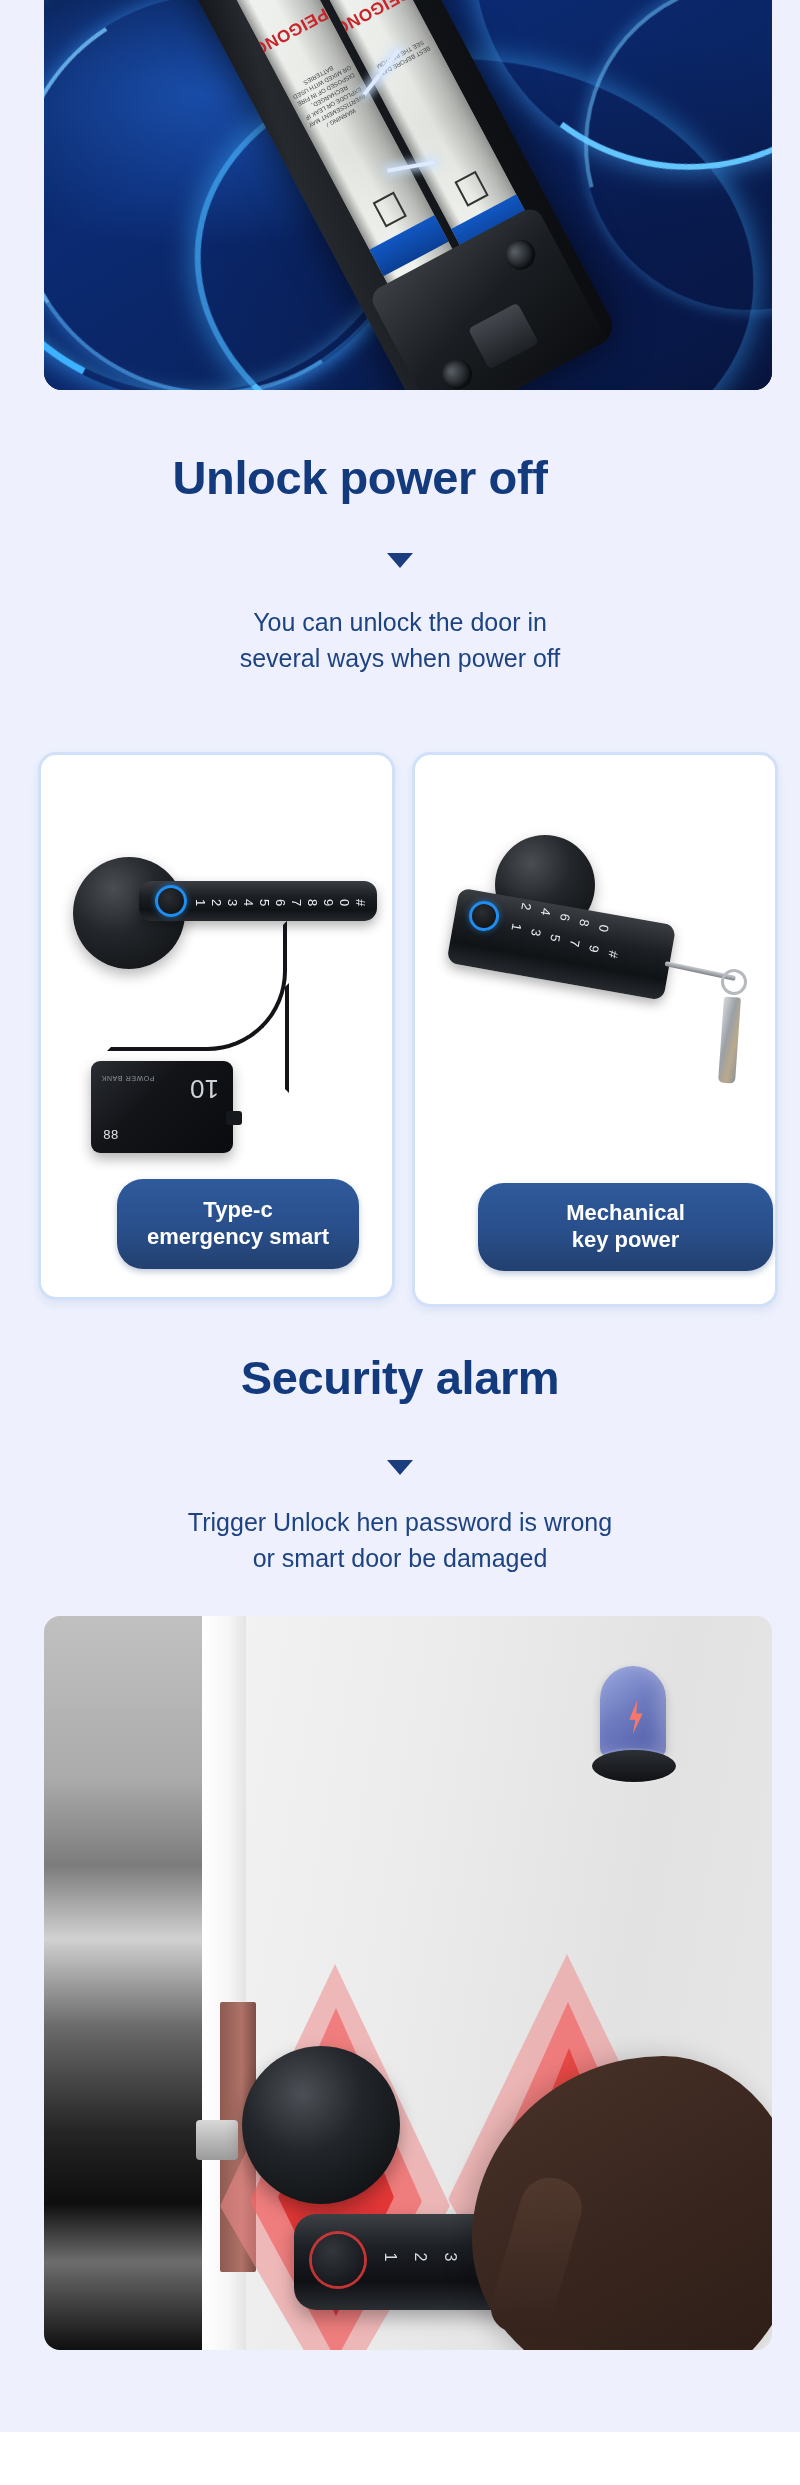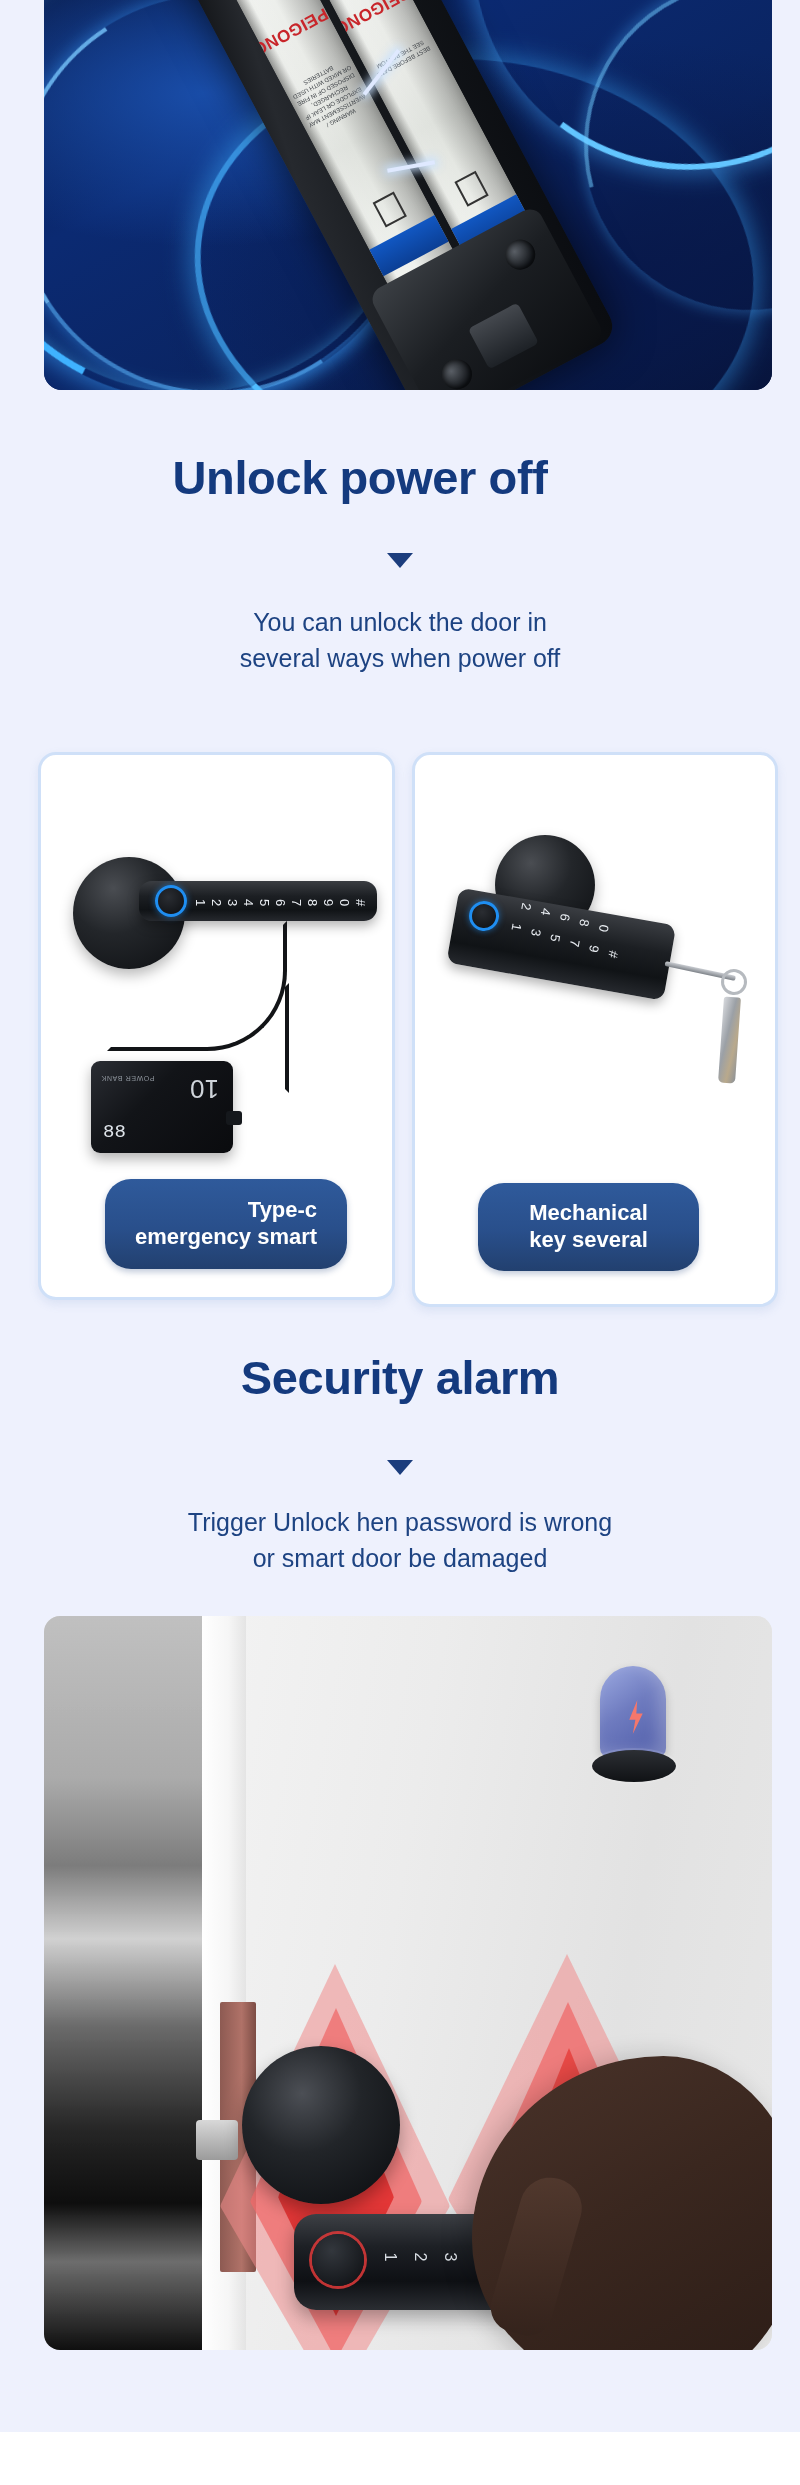--- a/index.html
+++ b/index.html
@@ -211,22 +211,22 @@
     color: #ffffff;
     font-weight: 700;
     font-size: 22px;
     line-height: 1.22;
     text-align: center;
     display: flex;
     align-items: center;
     justify-content: center;
     box-shadow: 0 3px 6px rgba(30,60,120,.28);
   }
-  #pill-typec { left: 64px; top: 424px; width: 242px; height: 90px; text-align: right; }
-  #pill-key   { left: 63px; top: 428px; width: 221px; height: 88px; }
+  #pill-typec { left: 76px; top: 424px; width: 242px; height: 90px; }
+  #pill-key   { left: 63px; top: 428px; width: 295px; height: 88px; }
 
   
   .lock-ill { position: absolute; }
   .rosette {
     position: absolute;
     border-radius: 50%;
     background: radial-gradient(circle at 36% 28%, #4a4d52 0%, #23262a 42%, #0d0f12 100%);
     box-shadow: 0 6px 14px rgba(0,0,0,.28);
   }
   .handle-bar {
@@ -269,21 +269,21 @@
     color: #8e949c; font-size: 7px; letter-spacing: .6px;
     transform: rotate(180deg);
   }
   .pb-10 {
     position: absolute; right: 14px; top: 12px;
     color: #cfd4da; font-size: 26px; font-weight: 300;
     transform: rotate(180deg);
   }
   .pb-screen {
     position: absolute; left: 12px; bottom: 10px;
-    color: #dfe4ea; font-size: 19px; font-family: "Liberation Mono", monospace;
+    color: #dfe4ea; font-size: 13px; font-family: "Liberation Mono", monospace;
   }
   .pb-port {
     position: absolute; right: -9px; top: 50px;
     width: 16px; height: 14px; border-radius: 3px;
     background: #15181c;
   }
 
   
   #ill-key { left: 14px; top: 80px; width: 340px; height: 300px; }
   #ill-key .rosette { left: 66px; top: 0px; width: 100px; height: 100px; }
@@ -530,21 +530,21 @@
           <span style="left:100px;top:34px;">#</span>
         </div>
         <div class="keyshaft"></div>
         <div class="keyring"></div>
         <div class="keyblade"></div>
       </div>
     </div>
     <div class="pill" id="pill-key">
       <div>
         <div>Mechanical</div>
-        <div>key several</div>
+        <div>key power</div>
       </div>
     </div>
   </div>
 
   <h2 class="section-title" id="title-alarm">Security alarm</h2>
   <div id="caret-alarm">
     <div class="caret"></div>
   </div>
   <div class="section-sub" id="sub-alarm">
     <div>Trigger Unlock hen password is wrong</div>

